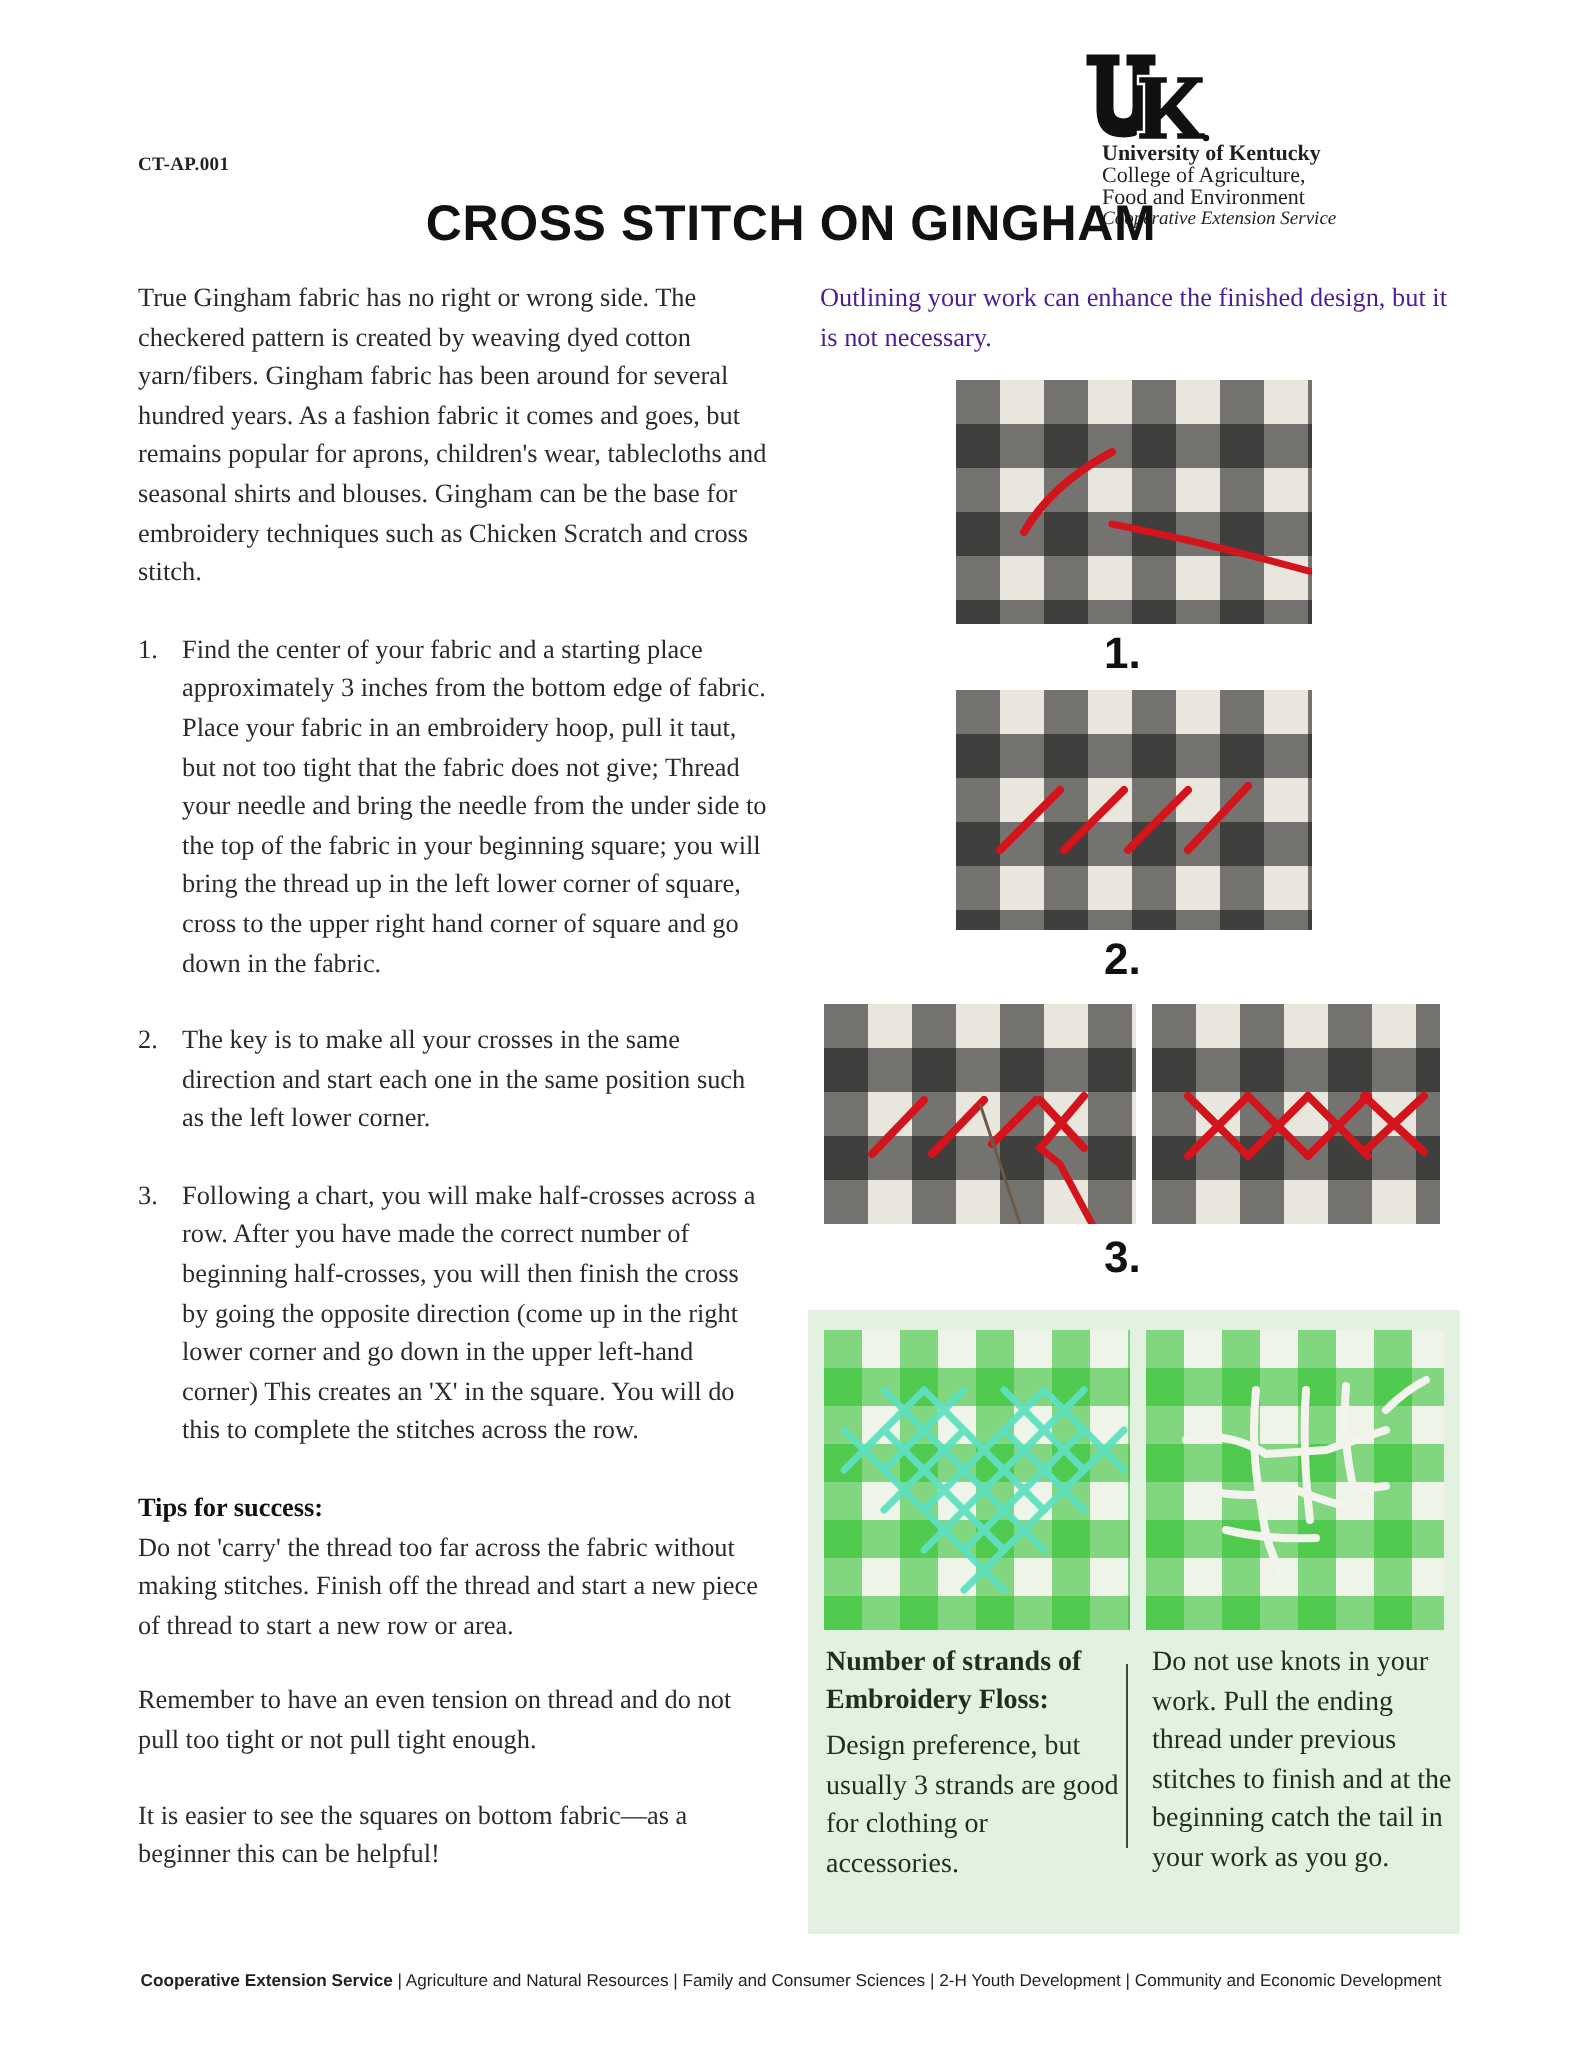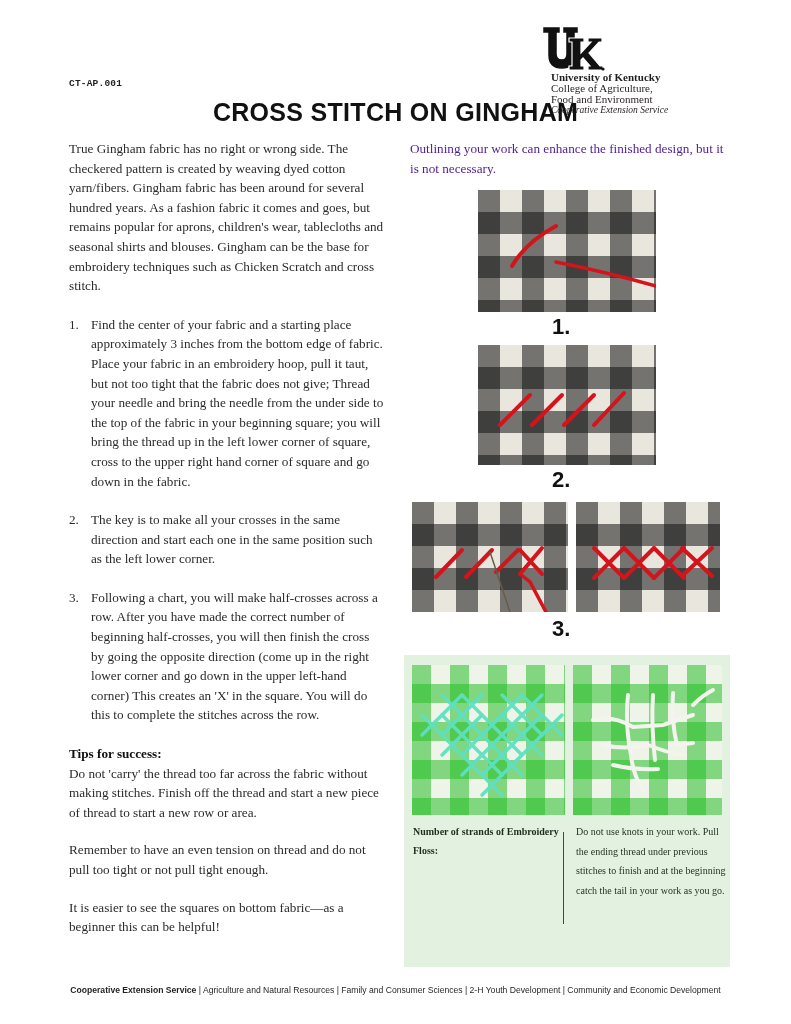--- a/index.html
+++ b/index.html
@@ -8,21 +8,21 @@
 
   .logo { position: absolute; left: 543px; top: 26px; width: 210px; height: 50px; display: flex; align-items: flex-start; flex-direction: column; }
   .uk-mark { width: 62px; height: 46px; position: relative; }
   .uk-mark svg { width: 62px; height: 46px; }
   .logo-text { margin-left: 8px; line-height: 11px; }
   .logo-text .l1 { font-size: 11px; font-weight: bold; color: #231f20; }
   .logo-text .l2 { font-size: 11px; color: #231f20; }
   .logo-text .l3 { font-size: 11px; color: #231f20; }
   .logo-text .l4 { font-size: 9.5px; font-style: italic; color: #231f20; }
 
-  .doc-code { position: absolute; left: 69px; top: 78px; font-family: Liberation Mono, monospace; font-size: 9.5px; font-weight: bold; color: #231f20; letter-spacing: 0.2px; }
+  .doc-code { position: absolute; left: 69px; top: 78px; font-family: Liberation Serif, serif; font-size: 9.5px; font-weight: bold; color: #231f20; letter-spacing: 0.2px; }
 
   .title { position: absolute; left: 0; width: 791px; top: 98px; text-align: center; font-family: "Liberation Sans", "DejaVu Sans", sans-serif; font-weight: bold; font-size: 25px; letter-spacing: 0.3px; color: #111; }
 
   .left-col { position: absolute; left: 69px; top: 139px; width: 315px; font-size: 13.2px; line-height: 19.6px; color: #2b2b2b; }
   .left-col p { margin-bottom: 19px; }
   .steps { list-style: none; }
   .steps li { position: relative; padding-left: 22px; margin-bottom: 19px; }
   .steps li .num { position: absolute; left: 0; top: 0; }
   .tips-heading { font-weight: bold; color: #111; }
   .tips p { margin-bottom: 18px; }
@@ -43,21 +43,21 @@
     background-image:
       linear-gradient(90deg, rgba(40,190,40,0.55) 50%, transparent 50%),
       linear-gradient(0deg, rgba(40,190,40,0.55) 50%, transparent 50%);
     background-size: 38px 38px, 38px 38px;
   }
   .photo svg { position: absolute; left: 0; top: 0; width: 100%; height: 100%; }
 
   .step-label { position: absolute; font-family: "Liberation Sans", "DejaVu Sans", sans-serif; font-weight: bold; font-size: 22px; color: #111; }
 
   .green-box { position: absolute; left: 404px; top: 655px; width: 326px; height: 312px; background: #e3f1e0; }
-  .green-col { position: absolute; top: 822px; font-size: 10px; line-height: 19.5px; color: #1f2f1f; }
+  .green-col { position: absolute; top: 822px; font-size: 14px; line-height: 19.5px; color: #1f2f1f; }
   .green-col.left { left: 413px; width: 150px; }
   .green-col.right { left: 576px; width: 150px; }
   .green-col .hd { font-weight: bold; margin-bottom: 4px; line-height: 19px; }
   .green-divider { position: absolute; left: 563px; top: 832px; width: 1px; height: 92px; background: #3d4a3d; }
 
   .footer { position: absolute; left: 0; width: 791px; top: 985px; text-align: center; font-family: "Liberation Sans", "DejaVu Sans", sans-serif; font-size: 8.6px; color: #231f20; white-space: nowrap; }
   .footer .strong { font-weight: bold; }
 </style>
 </head>
 <body>
@@ -184,20 +184,21 @@
       <path d="M100 28 Q98 55 104 80 L120 78"></path>
       <path d="M30 80 Q50 85 75 80 Q95 88 110 90"></path>
       <path d="M40 100 Q60 105 85 104"></path>
       <path d="M120 40 Q130 30 140 25"></path>
     </g>
   </svg>
 </div>
 
 <div class="green-col left">
   <div class="hd">Number of strands of Embroidery Floss:</div>
+  <div>Design preference, but usually 3 strands are good for clothing or accessories.</div>
 </div>
 <div class="green-divider"></div>
 <div class="green-col right">
   <div>Do not use knots in your work. Pull the ending thread under previous stitches to finish and at the beginning catch the tail in your work as you go.</div>
 </div>
 
 <div class="footer">
   <span class="strong">Cooperative Extension Service</span><span> | Agriculture and Natural Resources | Family and Consumer Sciences | 2-H Youth Development | Community and Economic Development</span>
 </div>
 

